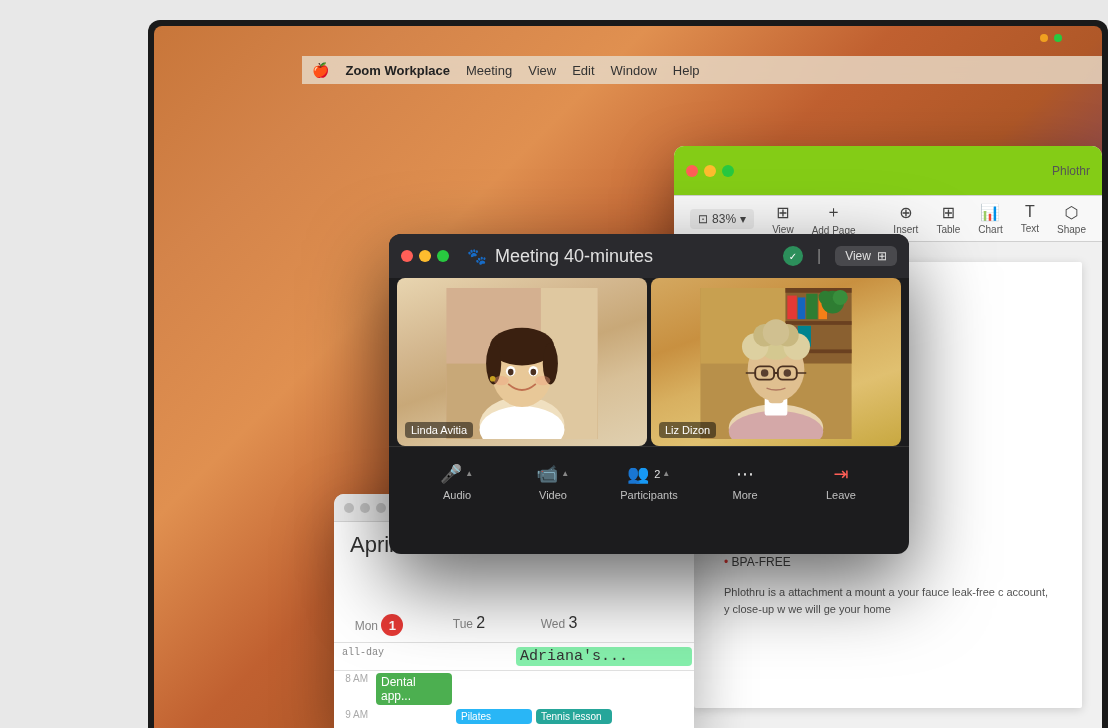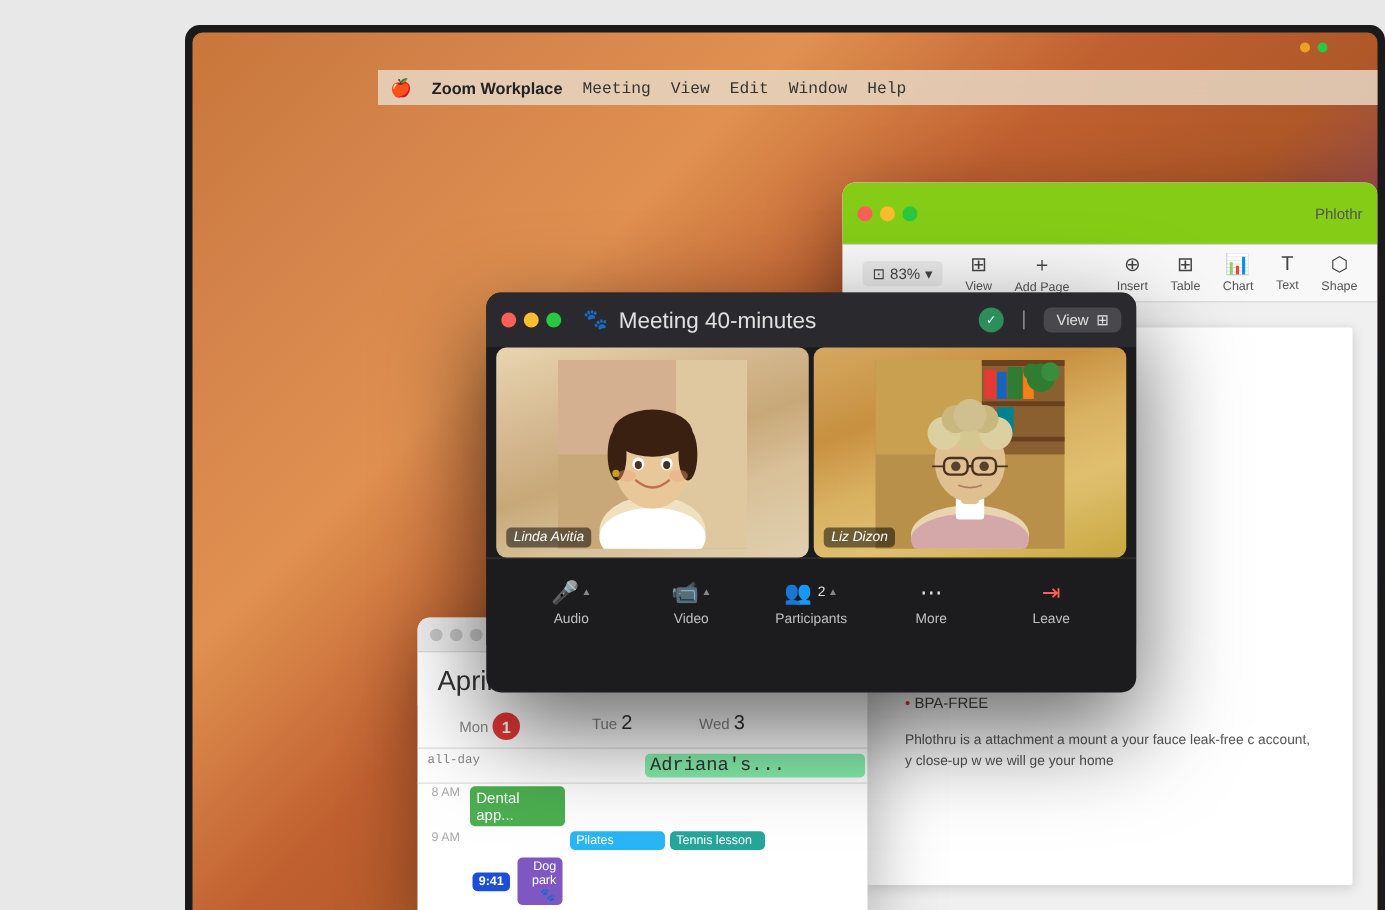--- a/index.html
+++ b/index.html
@@ -31,21 +31,20 @@
       color: #333;
     }
     .menu-bar-app {
       font-size: 13px;
       font-weight: 600;
       color: #222;
     }
     .menu-bar-item {
       font-size: 13px;
       color: #333;
-      font-family: Liberation Mono, monospace;
     }
 
     
     .pages-window {
       position: absolute;
       top: 120px;
       left: 520px;
       right: 0;
       bottom: 0;
       background: #f5f5f5;
@@ -203,21 +202,22 @@
     .calendar-grid-header {
       display: grid;
       grid-template-columns: repeat(4, 1fr);
       border-bottom: 1px solid #e0e0e0;
     }
     .cal-day-header {
       padding: 6px 8px;
       font-size: 12px;
       color: #888;
       font-weight: 500;
-      text-align: right;
+      text-align: center;
+      margin-top: 44px;
     }
     .cal-day-num {
       font-size: 16px;
       font-weight: 500;
       color: #333;
       display: inline-flex;
       align-items: center;
       justify-content: center;
     }
     .cal-day-badge {
@@ -374,21 +374,20 @@
       height: 168px;
       background: #1c1c1e;
       padding: 0 8px;
       gap: 4px;
     }
     .video-cell {
       flex: 1;
       border-radius: 8px;
       overflow: hidden;
       position: relative;
-      font-style: italic;
     }
     .video-label {
       position: absolute;
       bottom: 8px;
       left: 8px;
       background: rgba(0,0,0,0.5);
       color: white;
       font-size: 11px;
       padding: 2px 6px;
       border-radius: 4px;

